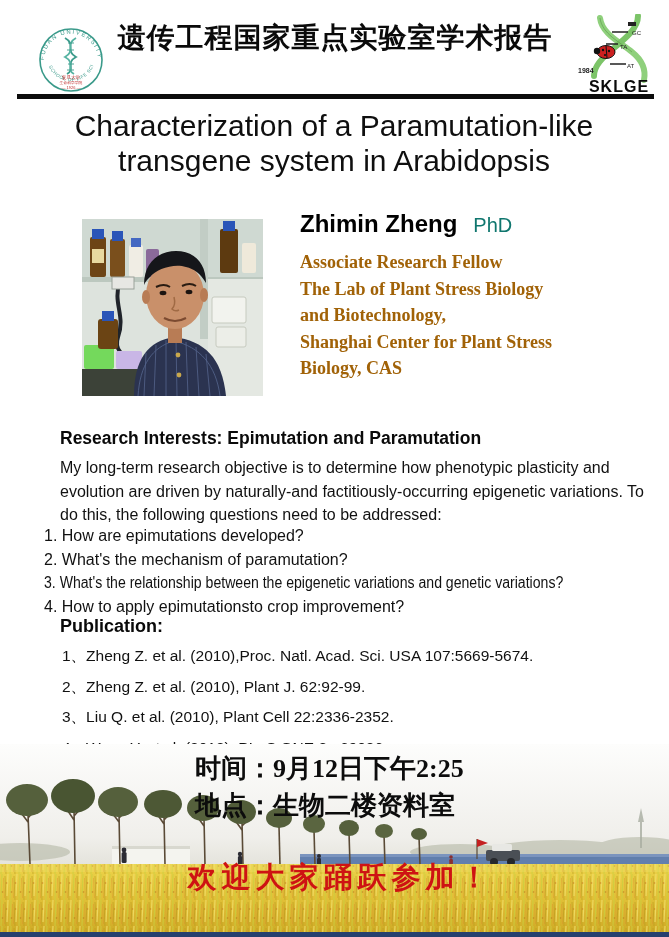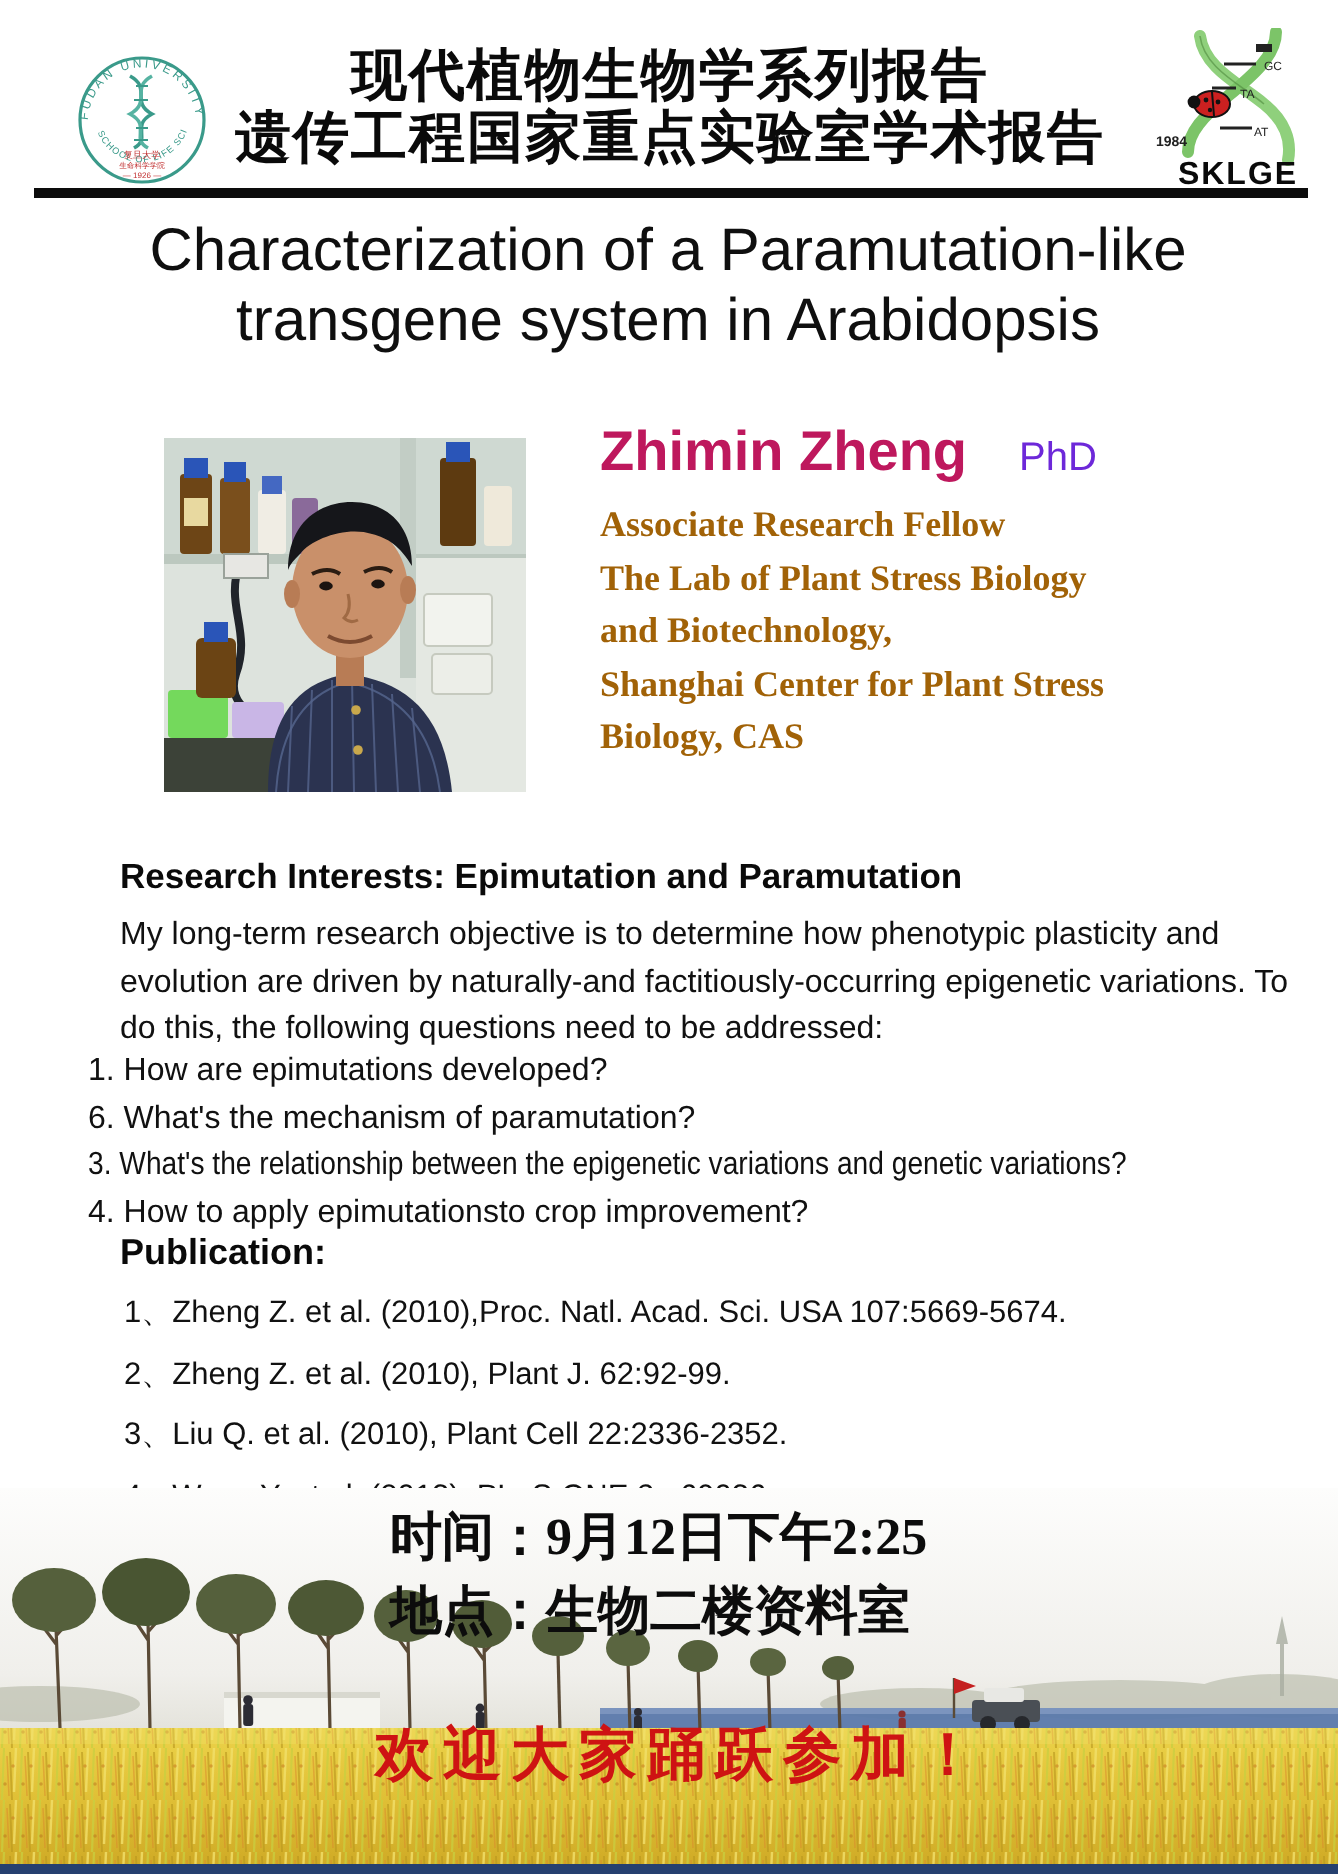--- a/index.html
+++ b/index.html
@@ -21,22 +21,22 @@
   .hdr-rule { position:absolute; top:94px; left:17px; right:15px; height:5px; background:#0c0c0c; }
   
   .title {
     position:absolute; top:108px; left:34px; width:600px;
     text-align:center; font-size:30px; line-height:35px; color:#0f0f0f;
     font-weight:500; letter-spacing:0px;
   }
   
   .photo { position:absolute; top:219px; left:82px; width:181px; height:177px; }
   .name-row { position:absolute; top:210px; left:300px; white-space:nowrap; }
-  .name { font-size:28px; font-weight:700; color:#be185d; display:inline-block; }
-  .degree { font-size:20px; font-weight:400; color:#6d28d9; display:inline-block; margin-left:26px; }
+  .name { font-size:24px; font-weight:700; color:#000000; display:inline-block; }
+  .degree { font-size:20px; font-weight:400; color:#0f766e; display:inline-block; margin-left:16px; }
   .affil {
     position:absolute; top:249px; left:300px; width:350px;
     font-family:"Liberation Serif", serif; font-weight:700;
     color:#a16207; font-size:18px; line-height:26.5px;
   }
   
   .ri-head { position:absolute; top:428px; left:60px; font-size:17.5px; font-weight:700; color:#0a0a0a; }
   .ri-body {
     position:absolute; top:456px; left:60px; width:606px;
     font-size:16px; line-height:23.5px; color:#111;
@@ -85,21 +85,20 @@
       <path d="M 29,14 C 40,20 29,27 40,33 C 29,39 40,45 31,50" fill="none" stroke="#3a9a8a" stroke-width="1.8"></path>
       <path d="M 40,14 C 29,20 40,27 29,33 C 40,39 29,45 38,50" fill="none" stroke="#56b3a2" stroke-width="1.8"></path>
       <path d="M 32,19 h 6 M 31,26 h 7 M 32,40 h 6 M 31,46 h 7" stroke="#3a9a8a" stroke-width="0.9"></path>
       <text x="35" y="55" text-anchor="middle" font-size="4.6" fill="#c03030">复旦大学</text>
       <text x="35" y="60" text-anchor="middle" font-size="3.8" fill="#c03030">生命科学学院</text>
       <text x="35" y="65" text-anchor="middle" font-size="4" fill="#c03030">— <tspan>1926</tspan> —</text>
     </svg>
   </div>
 
   <div class="hdr-center">
-    <div>现代植物生物学系列报告</div>
     <div>遗传工程国家重点实验室学术报告</div>
   </div>
 
   <div class="logo-right">
     <svg width="86" height="82" viewBox="0 0 86 82">
 
       <path d="M 24,4 C 26,20 44,28 56,38 C 66,46 70,56 68,66" fill="none" stroke="#8fd07c" stroke-width="6" stroke-linecap="round"></path>
       <path d="M 62,2 C 62,14 50,24 38,34 C 26,44 18,52 18,62" fill="none" stroke="#7cc468" stroke-width="6" stroke-linecap="round"></path>
       <path d="M 24,4 C 26,20 44,28 56,38" fill="none" stroke="#4e8a3e" stroke-width="0.8" opacity="0.6"></path>
 
@@ -192,21 +191,21 @@
     <div>The Lab of Plant Stress Biology</div>
     <div>and Biotechnology,</div>
     <div>Shanghai Center for Plant Stress</div>
     <div>Biology, CAS</div>
   </div>
 
   <div class="ri-head">Research Interests: Epimutation and Paramutation</div>
   <div class="ri-body">My long-term research objective is to determine how phenotypic plasticity and evolution are driven by naturally-and factitiously-occurring epigenetic variations. To do this, the following questions need to be addressed:</div>
   <div class="ri-questions">
     <div class="q">1. How are epimutations developed?</div>
-    <div class="q">6. What's the mechanism of paramutation?</div>
+    <div class="q">2. What's the mechanism of paramutation?</div>
     <div class="q condensed">3. What's the relationship between the epigenetic variations and genetic variations?</div>
     <div class="q">4. How to apply epimutationsto crop improvement?</div>
   </div>
 
   <div class="pub-head">Publication:</div>
   <div class="pub-list">
     <div class="pub-item">1、Zheng Z. et al. (2010),Proc. Natl. Acad. Sci. USA 107:5669-5674.</div>
     <div class="pub-item">2、Zheng Z. et al. (2010), Plant J. 62:92-99.</div>
     <div class="pub-item">3、Liu Q. et al. (2010), Plant Cell  22:2336-2352.</div>
     <div class="pub-item">4、Wang Y. et al. (2013), PLoS ONE  8:e69036 .</div>

